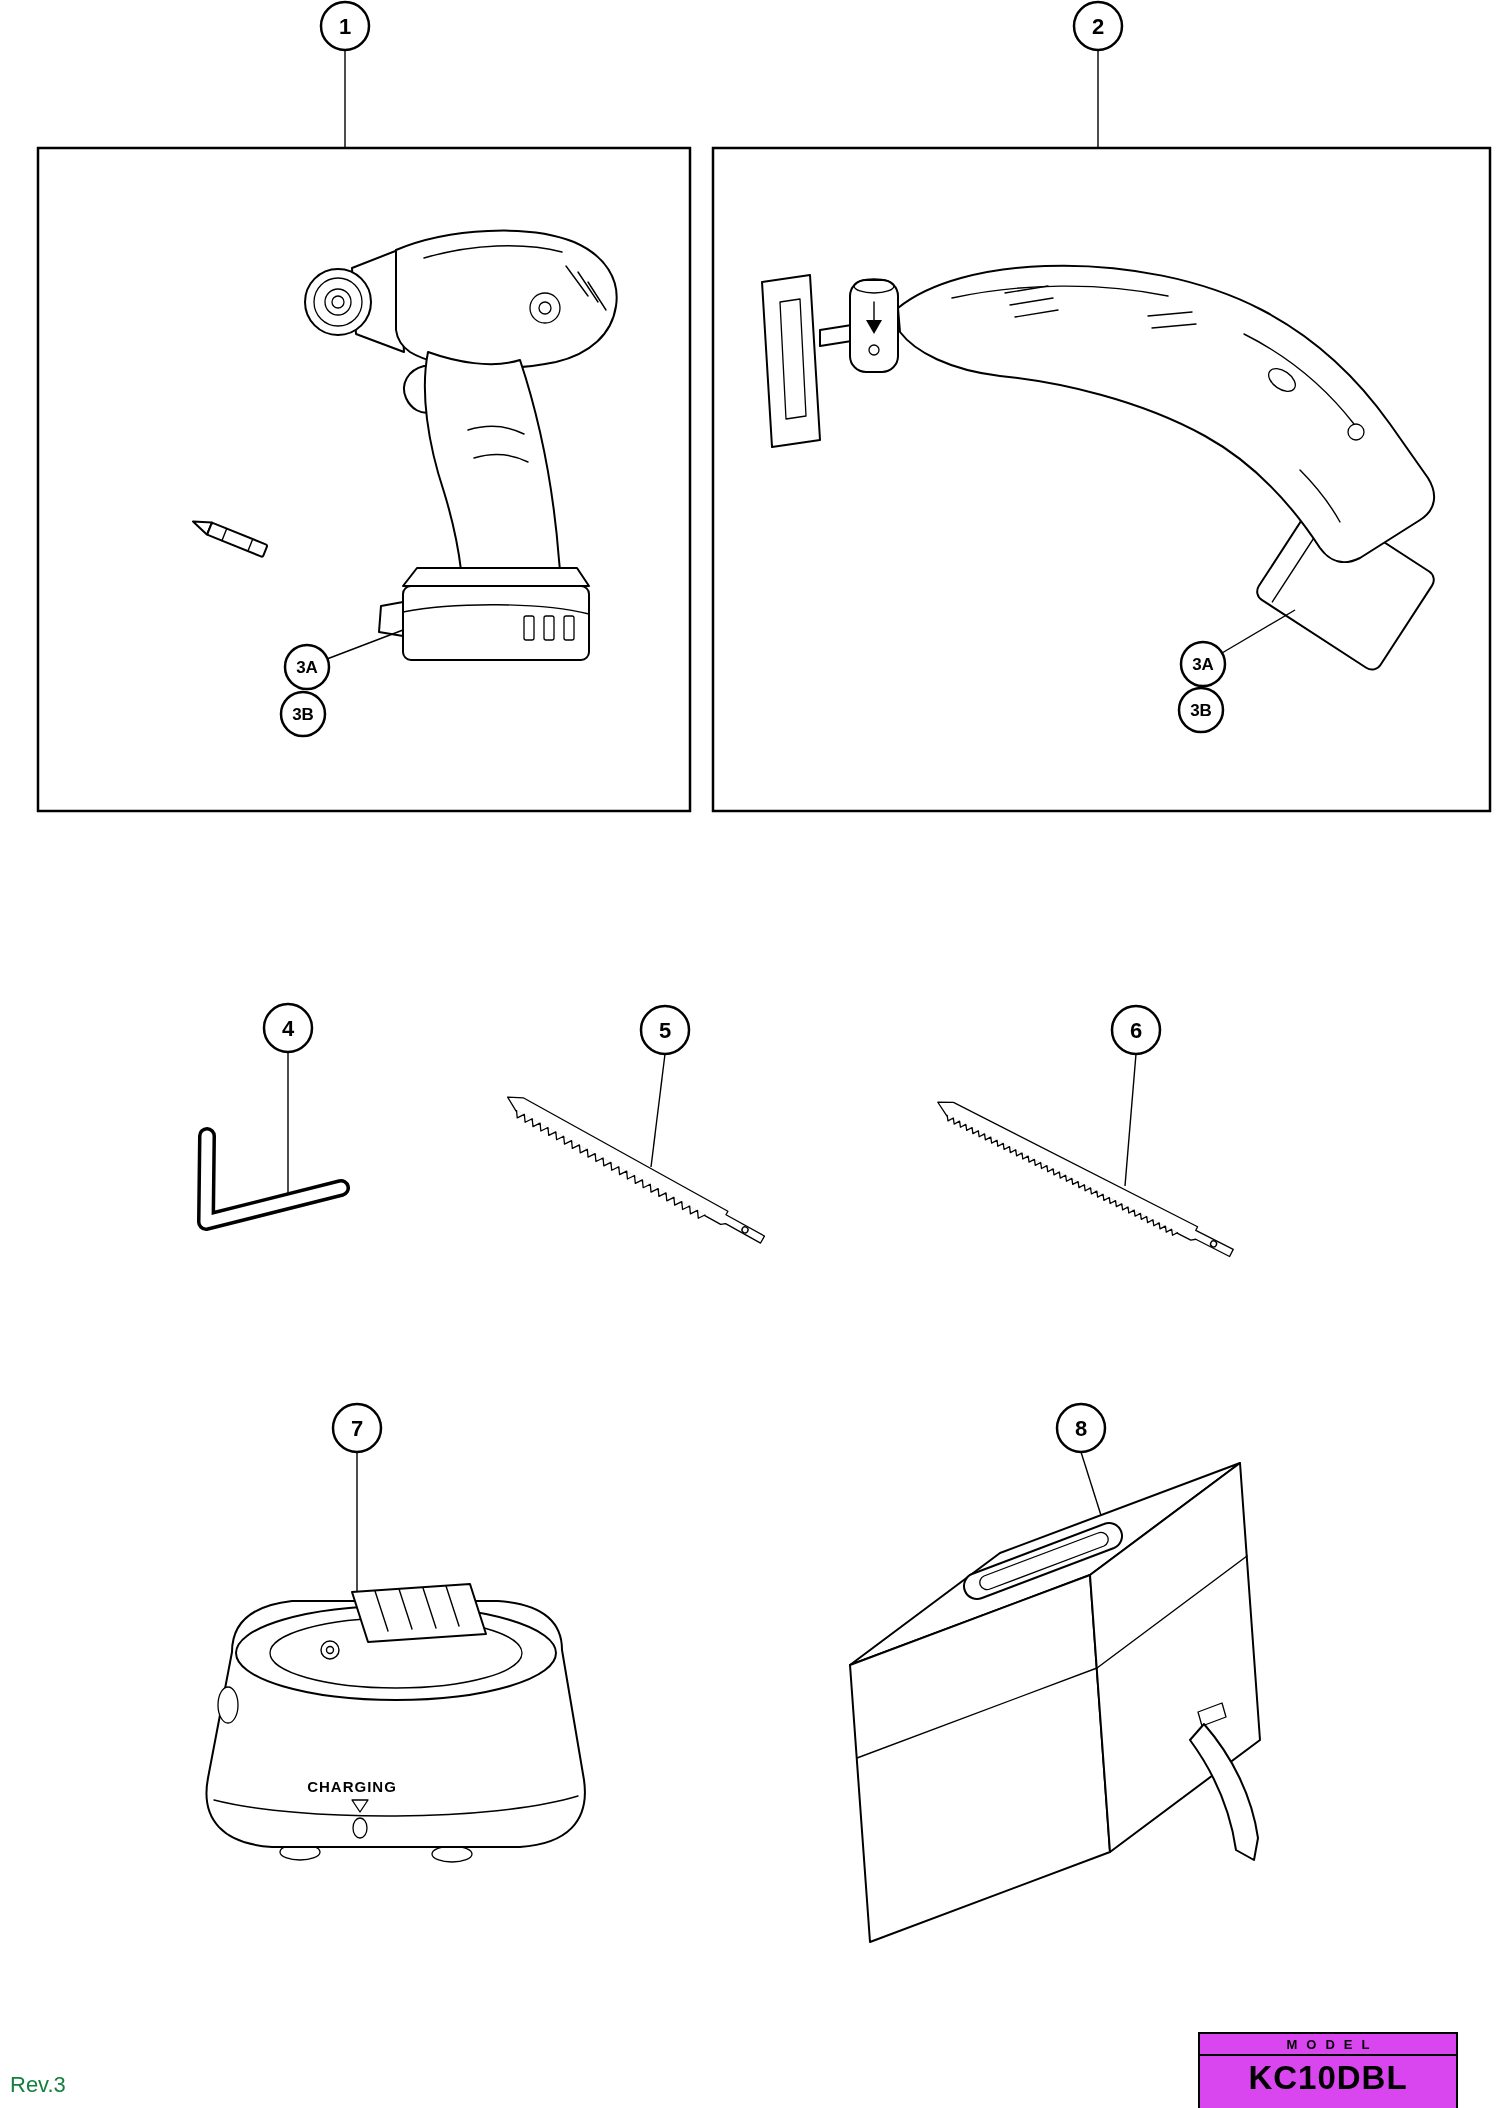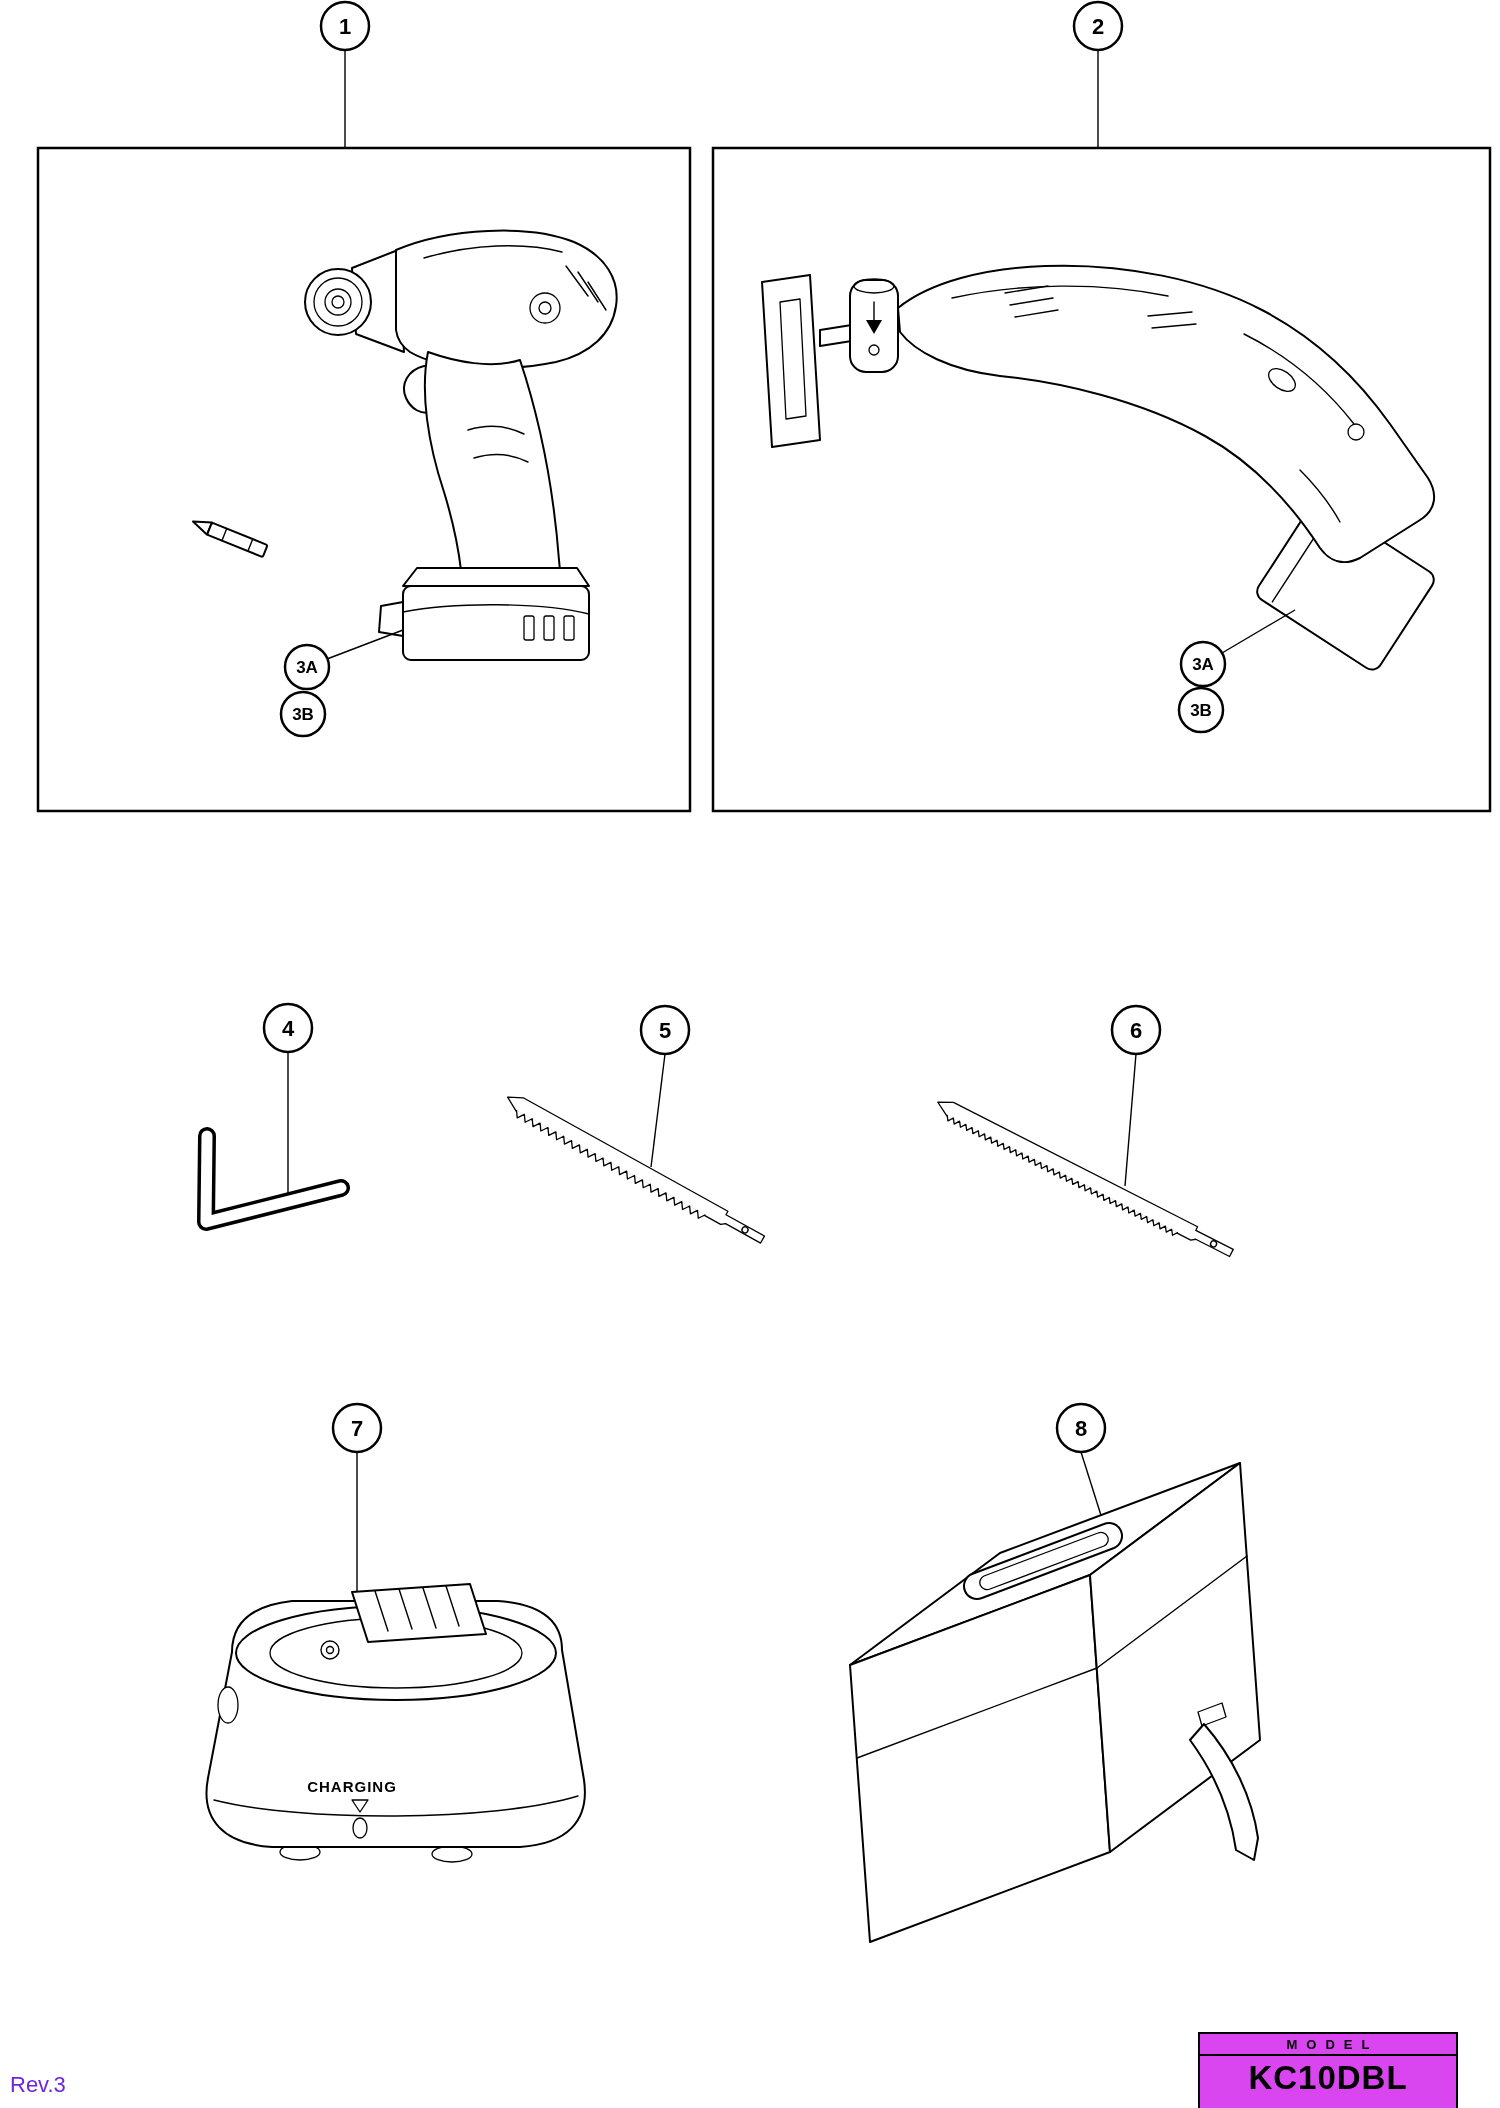--- a/index.html
+++ b/index.html
@@ -20,21 +20,21 @@
   .solid  { fill:#000; stroke:none; }
   .teeth  { fill:#fff; stroke:#000; stroke-width:1.3; stroke-linejoin:round; }
   .keyblk { fill:none; stroke:#000; stroke-width:18; stroke-linecap:round; stroke-linejoin:round; }
   .keywht { fill:none; stroke:#fff; stroke-width:11; stroke-linecap:round; stroke-linejoin:round; }
 
   svg text { font-family:"Liberation Sans", sans-serif; fill:#000; }
   .callout-num    { font-size:22px; font-weight:bold; text-anchor:middle; }
   .callout-num-sm { font-size:17px; font-weight:bold; text-anchor:middle; }
   .charging-label { font-size:15px; font-weight:bold; letter-spacing:1px; text-anchor:middle; }
 
-  .rev { position:absolute; left:10px; top:2072px; font-size:22px; color:#6d28d9; }
+  .rev { position:absolute; left:10px; top:2072px; font-size:22px; color:#15803d; }
 
   .model-plate {
     position:absolute; left:1198px; top:2032px; width:260px;
     border:2.5px solid #000; background:#d946ef; text-align:center;
   }
   .model-label {
     font-size:13px; font-weight:bold; letter-spacing:9px; text-indent:9px;
     padding:3px 0 2px; border-bottom:2.5px solid #000;
   }
   .model-value { font-size:33px; font-weight:bold; letter-spacing:1px; padding:3px 0 24px; }

